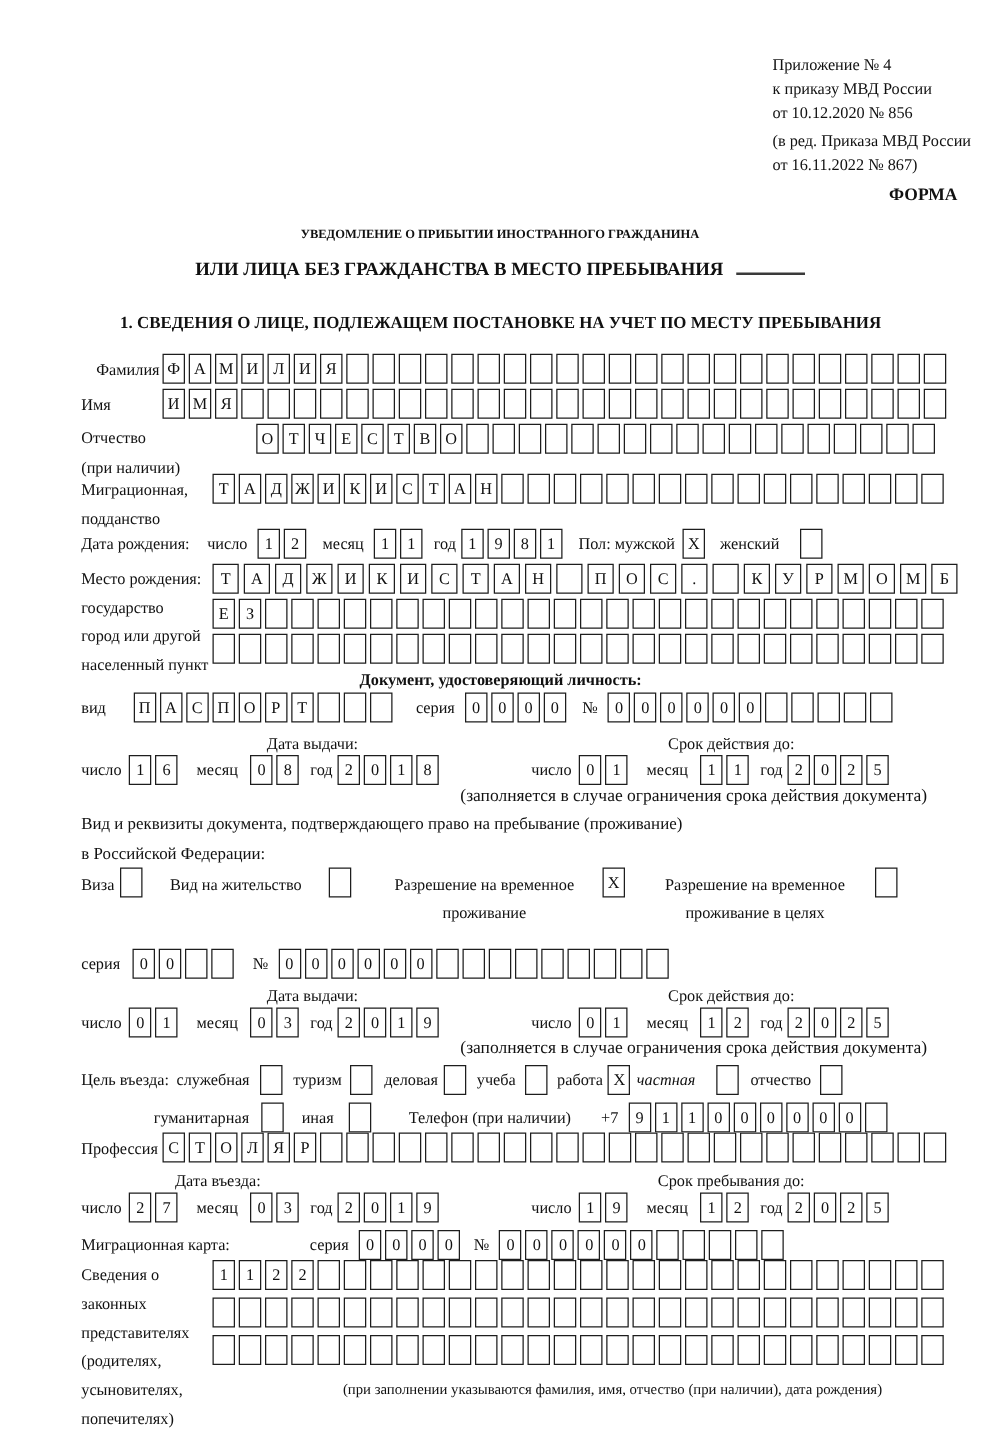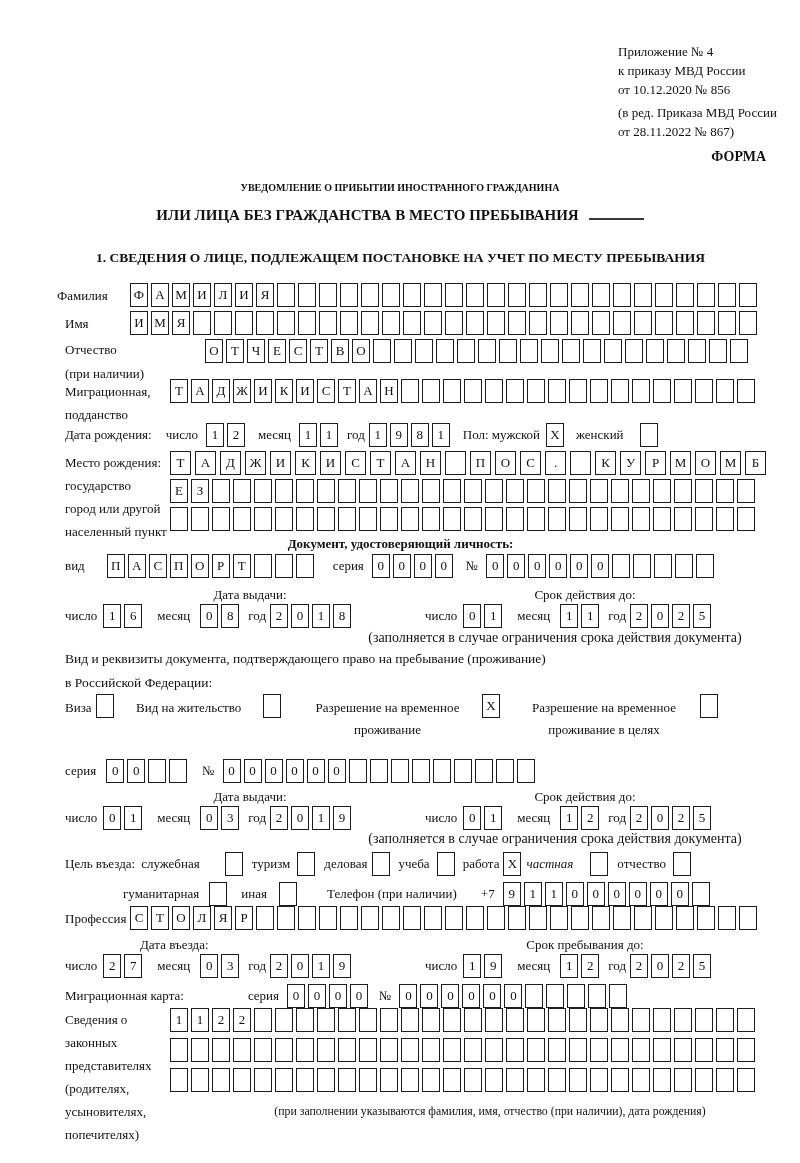--- a/index.html
+++ b/index.html
@@ -24,33 +24,33 @@
 </head>
 <body>
 
 <div class="page">
 
   <div class="t hdr" style="left:618px;top:42px;">
     <div>Приложение № 4</div>
     <div>к приказу МВД России</div>
     <div>от 10.12.2020 № 856</div>
     <div style="margin-top:4px;">(в ред. Приказа МВД России</div>
-    <div>от 28.11.2022 № 867)</div>
+    <div>от 16.11.2022 № 867)</div>
   </div>
 
   <div class="t b" style="left:618px;top:148px;width:148px;text-align:right;font-size:14px;">ФОРМА</div>
 
   <div class="t b c" style="left:55px;top:182px;width:690px;font-size:10px;">УВЕДОМЛЕНИЕ О ПРИБЫТИИ ИНОСТРАННОГО ГРАЖДАНИНА</div>
   <div class="t b c" style="left:55px;top:204px;width:690px;font-size:15px;">
     <span>ИЛИ ЛИЦА БЕЗ ГРАЖДАНСТВА В МЕСТО ПРЕБЫВАНИЯ</span><span class="blank"></span>
   </div>
 
   <div class="t b c" style="left:48px;top:250px;width:705px;font-size:13.5px;">1. СВЕДЕНИЯ О ЛИЦЕ, ПОДЛЕЖАЩЕМ ПОСТАНОВКЕ НА УЧЕТ ПО МЕСТУ ПРЕБЫВАНИЯ</div>
 
-  <div class="t" style="left:57px;top:288px;">Фамилия</div>
+  <div class="t" style="left:77px;top:288px;">Фамилия</div>
   <div class="cells" style="left:130px;top:283px;">
       <span class="cell">Ф</span>
       <span class="cell">А</span>
       <span class="cell">М</span>
       <span class="cell">И</span>
       <span class="cell">Л</span>
       <span class="cell">И</span>
       <span class="cell">Я</span>
       <span class="cell"></span>
       <span class="cell"></span>
@@ -457,21 +457,21 @@
         <span class="cell">2</span>
         <span class="cell">0</span>
         <span class="cell">2</span>
         <span class="cell">5</span>
       </span>
   </div>
   <div class="note" style="left:335px;top:831px;width:440px;">(заполняется в случае ограничения срока действия документа)</div>
 
   <div class="row" style="left:65px;top:852px;">
     <span class="lbl" style="margin-right:6px;">Цель въезда:</span>
-    <span class="lbl" style="margin-right:25px;text-align:right;">служебная</span>
+    <span class="lbl" style="margin-right:8px;text-align:right;">служебная</span>
     <span class="cell" style="margin-right:9px;"></span>
     <span class="lbl" style="margin-right:7px;">туризм</span>
     <span class="cell" style="margin-right:9px;"></span>
     <span class="lbl" style="margin-right:5px;">деловая</span>
     <span class="cell" style="margin-right:8px;"></span>
     <span class="lbl" style="margin-right:7px;">учеба</span>
     <span class="cell" style="margin-right:8px;"></span>
     <span class="lbl" style="margin-right:4px;">работа</span>
     <span class="cell" style="margin-right:5px;">X</span>
     <span class="lbl" style="margin-right:17px;font-style:italic;">частная</span>

